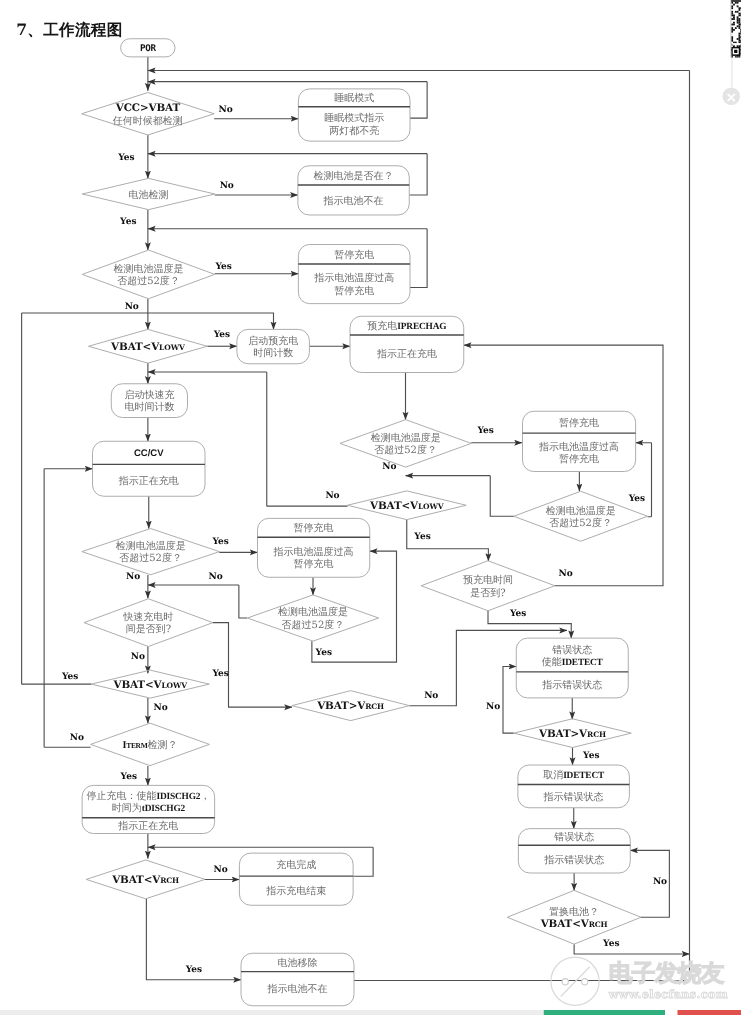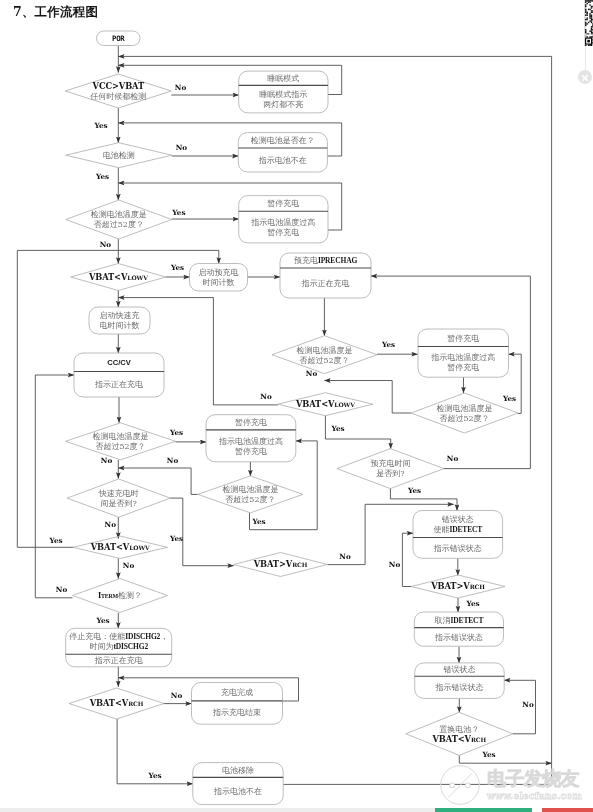--- a/index.html
+++ b/index.html
@@ -1,19 +1,19 @@
 <!DOCTYPE html>
 <html><head>
 <meta charset="utf-8">
 <title>工作流程图</title>
 <style>
   html,body{margin:0;padding:0;background:#ffffff;}
   body{width:593px;height:812px;overflow:hidden;font-family:"DejaVu Serif",serif;}
   #page{position:relative;width:593px;height:812px;background:#fff;overflow:hidden;}
-  #heading{position:absolute;left:13px;top:4px;font-weight:bold;font-size:12.5px;
+  #heading{position:absolute;left:13px;top:16px;font-weight:bold;font-size:12.5px;
            color:#161616;letter-spacing:0.2px;white-space:nowrap;}
   #chart{position:absolute;left:0;top:0;}
   .shp{fill:#ffffff;stroke:#a7a7a7;stroke-width:0.75;}
   .shp-d{fill:none;stroke:#a7a7a7;stroke-width:0.75;}
   .divider{stroke:#4a4a4a;stroke-width:1.15;}
   text{font-family:"DejaVu Serif",serif;}
   .tx{fill:#6a6a6a;font-size:8px;text-anchor:middle;}
   .bd{fill:#161616;font-weight:bold;font-size:8.3px;font-variant:small-caps;
       letter-spacing:-0.1px;}
   .sans{font-family:"Liberation Sans",sans-serif;font-size:7.6px;font-variant:normal;

